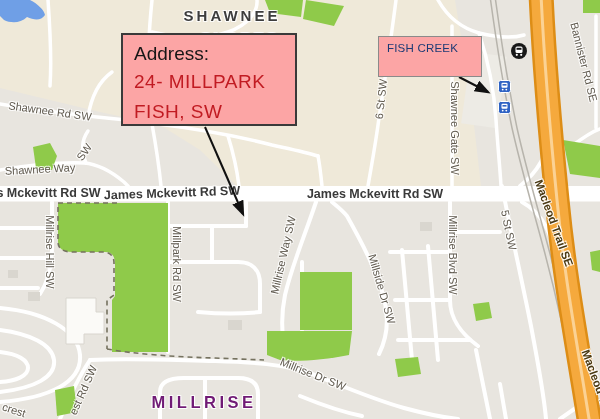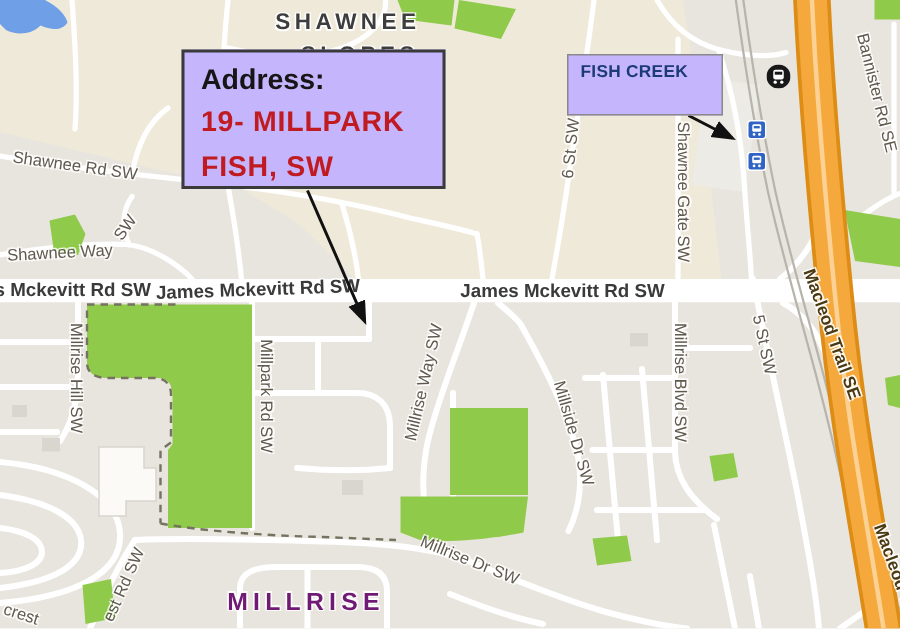--- a/index.html
+++ b/index.html
@@ -12,22 +12,22 @@
     position:absolute;white-space:nowrap;font-size:11px;color:#5f594e;
     text-shadow:-1px -1px 0 rgba(255,255,255,.85),1px -1px 0 rgba(255,255,255,.85),
                 -1px 1px 0 rgba(255,255,255,.85),1px 1px 0 rgba(255,255,255,.85);
     z-index:2;transform-origin:center center;
   }
   .mlabel.major{font-size:12.5px;font-weight:700;color:#3a3a3a;}
   .mlabel.area{font-weight:700;letter-spacing:3px;color:#3d3d3d;font-size:15px;text-align:center;}
   .mlabel.area-big{font-weight:700;letter-spacing:3.5px;color:#701a75;font-size:16.5px;}
   .mlabel.hwy{color:#4a3a14;font-weight:700;font-size:11.5px;}
   .annot-box{
-    position:absolute;background:#c4b5fd;z-index:6;
-    font-weight:700;line-height:1;
+    position:absolute;background:#fca5a5;z-index:6;
+    font-weight:400;line-height:1;
   }
   #address-box{
     left:121px;top:33px;width:176px;height:93px;box-sizing:border-box;
     border:2px solid #3a3a3a;padding:9px 0 0 11px;
   }
   #address-box .addr-title{font-size:19px;color:#161616;margin-bottom:9px;}
   #address-box .addr-line{font-size:19px;color:#c11b22;margin-bottom:11px;letter-spacing:.5px;}
   #station-box{
     left:378px;top:36px;width:104px;height:41px;box-sizing:border-box;
     border:1px solid #8a8a8a;padding:6px 12px 0 8px;
@@ -207,21 +207,21 @@
       <marker id="ah" markerWidth="9" markerHeight="8" refX="6.5" refY="3" orient="auto">
         <path d="M0,0 L8,3 L0,6 Z" fill="#111"></path>
       </marker>
     </defs>
     <line x1="205" y1="127" x2="243" y2="214" stroke="#111" stroke-width="2" marker-end="url(#ah)"></line>
     <line x1="459" y1="77" x2="488" y2="92" stroke="#111" stroke-width="2" marker-end="url(#ah)"></line>
   </svg>
 
   <div id="address-box" class="annot-box">
     <div class="addr-title">Address:</div>
-    <div class="addr-line">19- MILLPARK</div>
+    <div class="addr-line">24- MILLPARK</div>
     <div class="addr-line">FISH, SW</div>
   </div>
 
   <div id="station-box" class="annot-box">
     <div class="st-line">FISH CREEK</div>
   </div>
 
 </div>
 
 </body></html>

